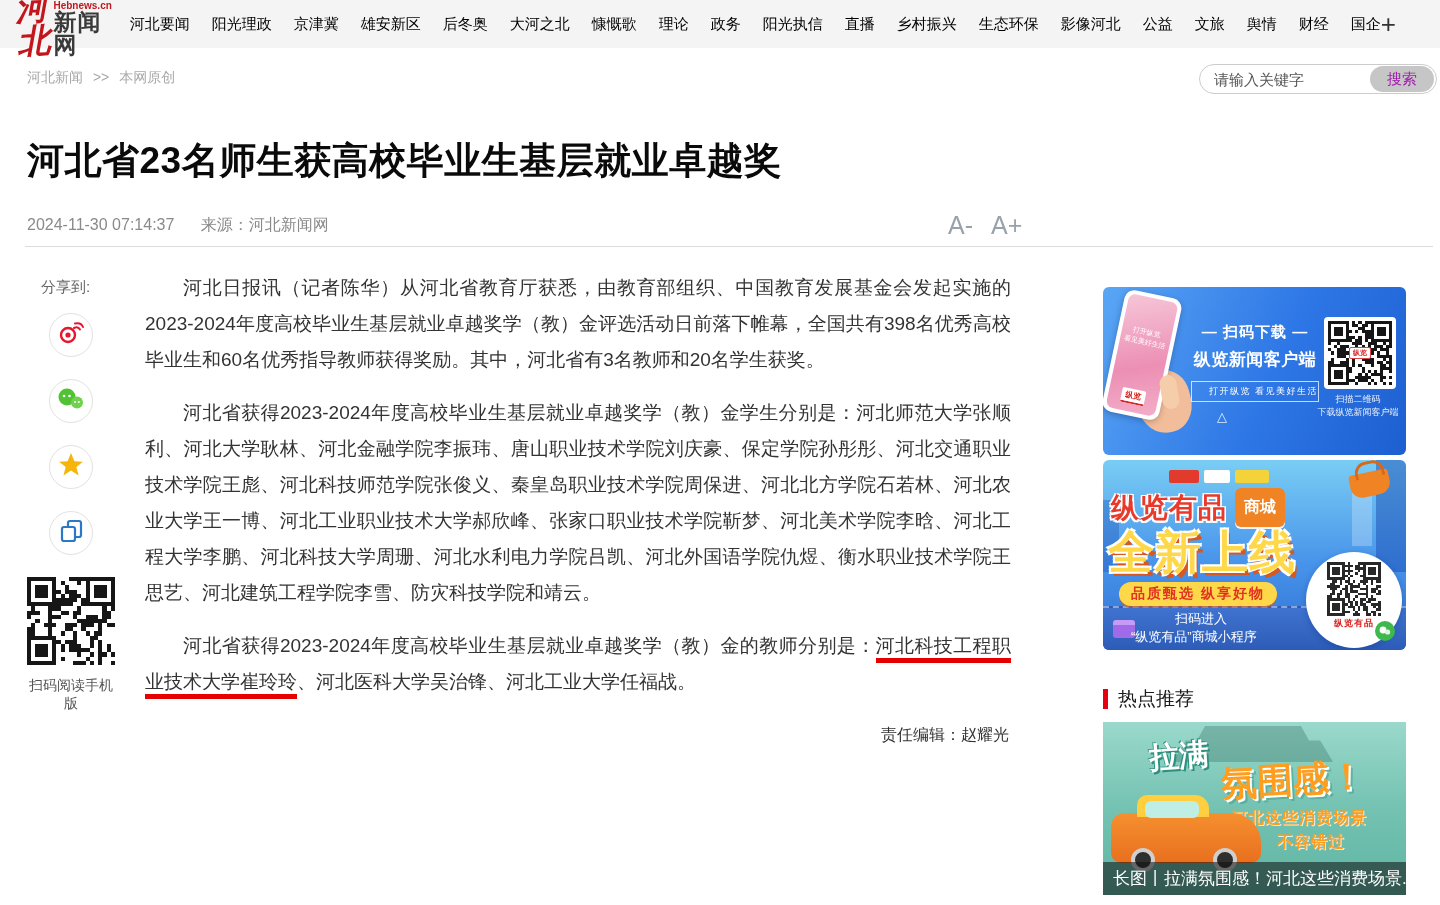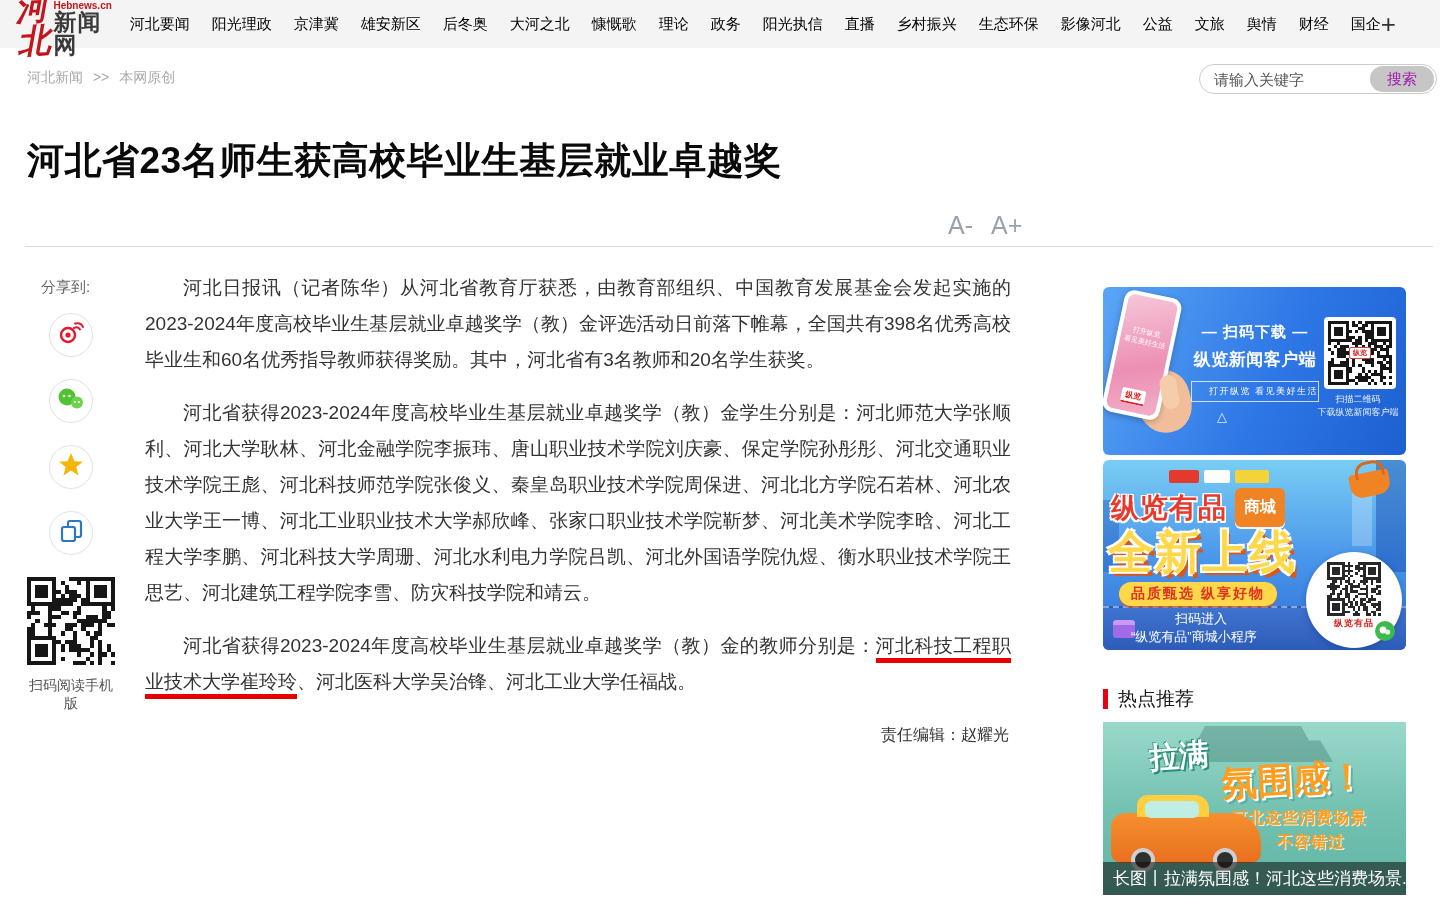--- a/index.html
+++ b/index.html
@@ -156,20 +156,24 @@
     <span>&gt;&gt;</span>
     <span>本网原创</span>
   </div>
 
   <div class="search-box">
     <input class="search-input" type="text" placeholder="请输入关键字" style="">
     <button class="search-btn">搜索</button>
   </div>
 
   <h1 class="article-title">河北省23名师生获高校毕业生基层就业卓越奖</h1>
+  <div class="article-meta">
+    <span>2024-11-30 07:14:37</span>
+    <span class="meta-source">来源：河北新闻网</span>
+  </div>
   <div class="font-controls">
     <span>A-</span>
     <span>A+</span>
   </div>
   <div class="header-divider"></div>
 
   <div class="share">
     <div class="share-label">分享到:</div>
     <div class="share-circle">
       <span>

